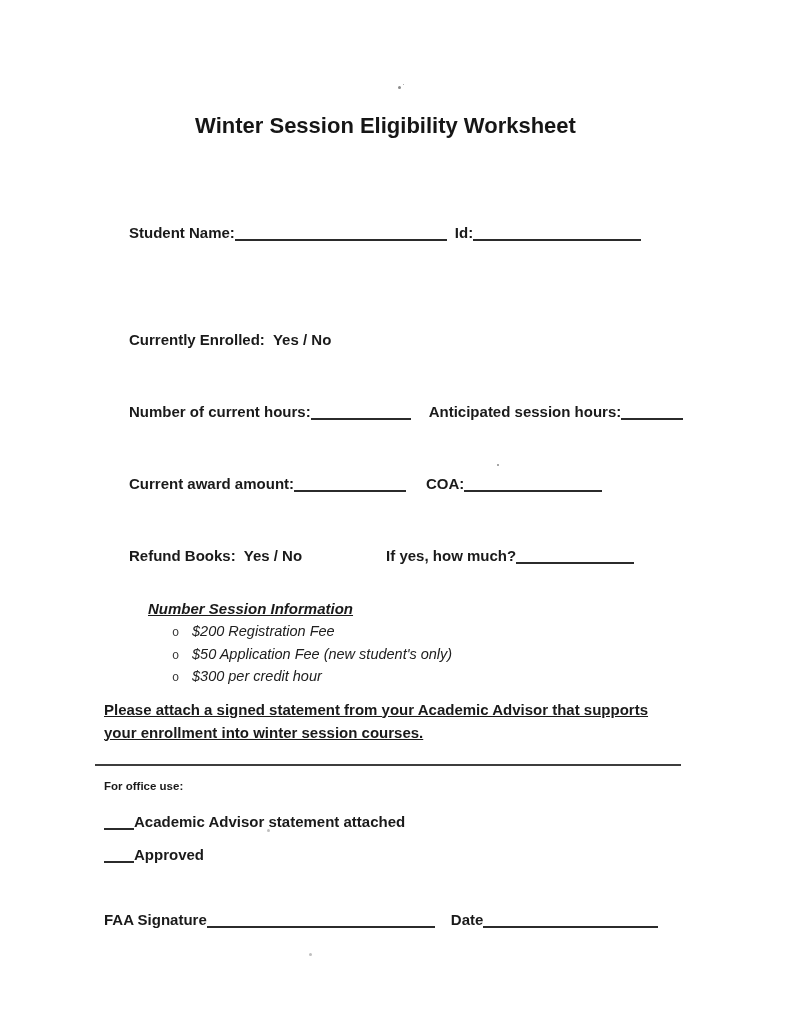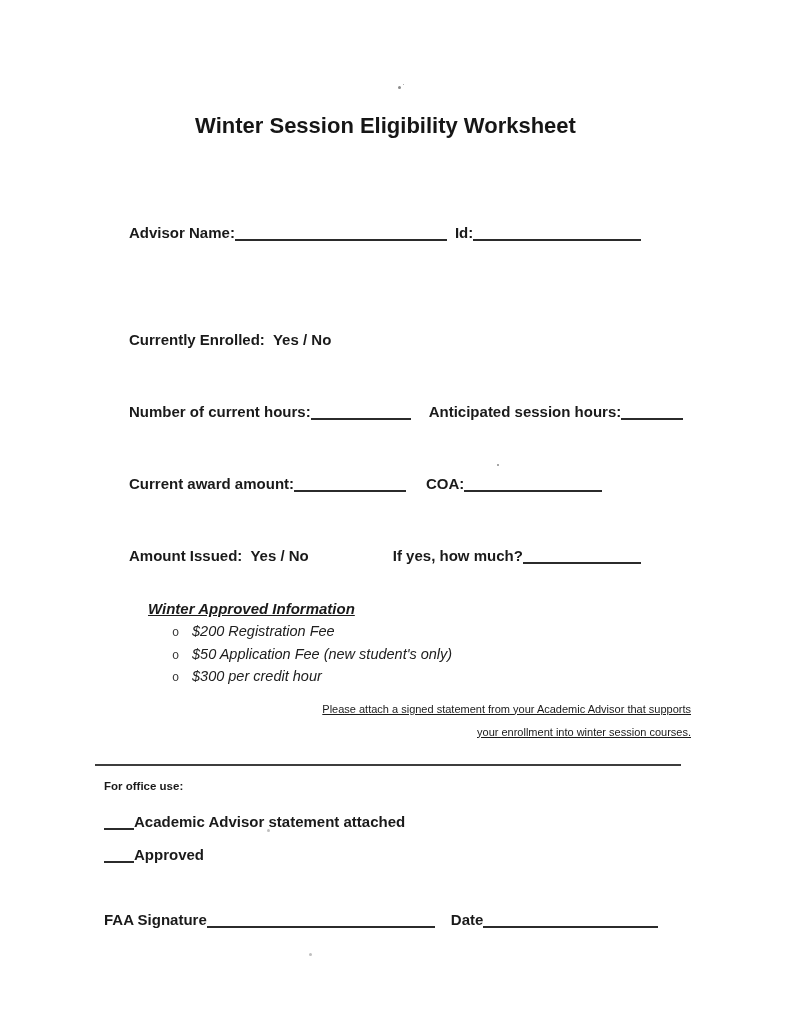--- a/index.html
+++ b/index.html
@@ -53,21 +53,21 @@
     line-height:20px;
   }
   .fee-list { list-style:none; margin:2px 0 0 0; padding:0 0 0 68px; }
   .fee-list li { line-height:20.5px; font-size:14.5px; font-style:italic; color:#202020; }
   .bullet {
     display:inline-block; width:20px;
     font-family:"Liberation Mono", monospace;
     font-style:normal; font-size:12px; color:#333;
   }
 
-  .notice { margin-top:9px; font-size:11px; font-weight:normal; line-height:23px;text-align:right; }
+  .notice { margin-top:9px; font-size:15px; font-weight:bold; line-height:23px; }
   .notice span { display:inline; text-decoration:underline; }
   .notice .nl { display:block; }
 
   .divider {
     margin:20px 0 0 -9px;
     width:586px; height:0;
     border-top:2px solid #3d3d3d;
   }
 
   .office-heading { margin-top:13px; font-size:11.5px; font-weight:bold; line-height:14px; }
@@ -90,41 +90,41 @@
   <div class="speck s1"></div>
   <div class="speck s2"></div>
   <div class="speck s3"></div>
   <div class="speck s4"></div>
 
   <h1 class="title">Winter Session Eligibility Worksheet</h1>
 
   <div class="content">
 
     <div class="row student-row">
-      <span class="lbl">Advisor Name:</span><span class="blank w212"></span><span class="lbl g8">Id:</span><span class="blank w168"></span>
+      <span class="lbl">Student Name:</span><span class="blank w212"></span><span class="lbl g8">Id:</span><span class="blank w168"></span>
     </div>
 
     <div class="row enrolled-row">
       <span class="lbl">Currently Enrolled:  Yes / No</span>
     </div>
 
     <div class="row f-row">
       <span class="lbl">Number of current hours:</span><span class="blank w100"></span><span class="lbl g18">Anticipated session hours:</span><span class="blank w62"></span>
     </div>
 
     <div class="row f-row">
       <span class="lbl">Current award amount:</span><span class="blank w112"></span><span class="lbl g20">COA:</span><span class="blank w138"></span>
     </div>
 
     <div class="row f-row">
-      <span class="lbl">Amount Issued:  Yes / No</span><span class="lbl g84">If yes, how much?</span><span class="blank w118"></span>
+      <span class="lbl">Refund Books:  Yes / No</span><span class="lbl g84">If yes, how much?</span><span class="blank w118"></span>
     </div>
 
 
-    <div class="info-heading">Winter Approved Information</div>
+    <div class="info-heading">Number Session Information</div>
 
     <ul class="fee-list">
       <li><span class="bullet">o</span><span>$200 Registration Fee</span></li>
       <li><span class="bullet">o</span><span>$50 Application Fee (new student's only)</span></li>
       <li><span class="bullet">o</span><span>$300 per credit hour</span></li>
     </ul>
 
     <div class="notice">
       <span class="nl">Please attach a signed statement from your Academic Advisor that supports</span>
       <span class="nl">your enrollment into winter session courses.</span>

